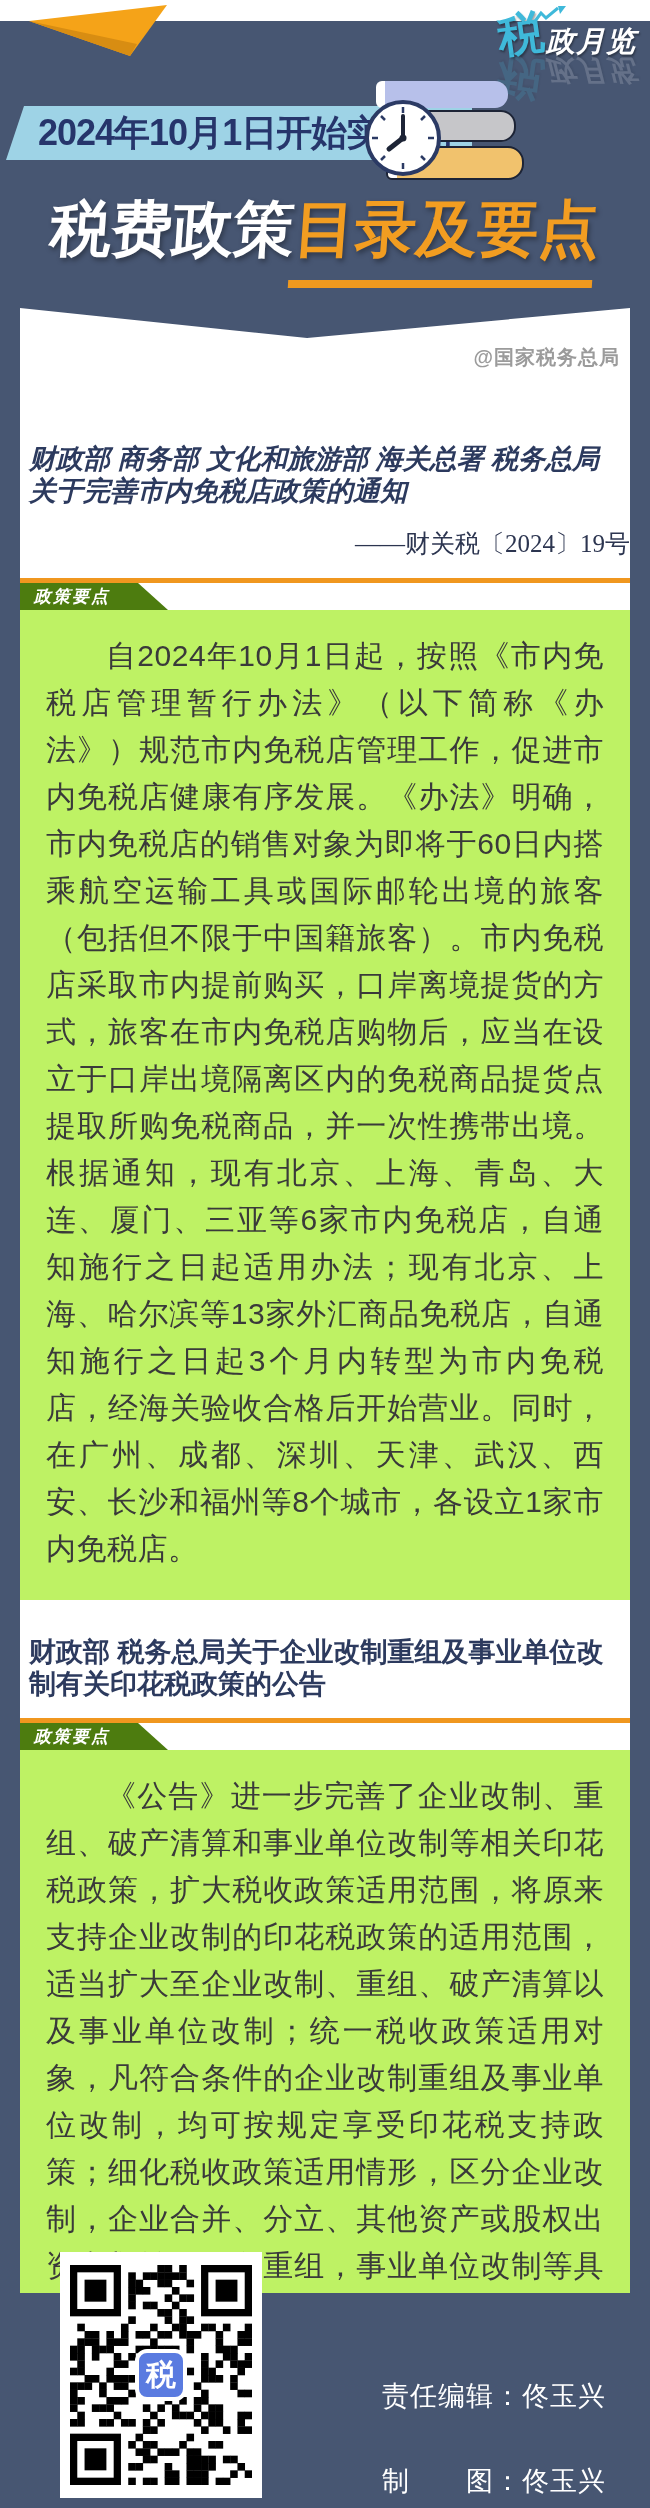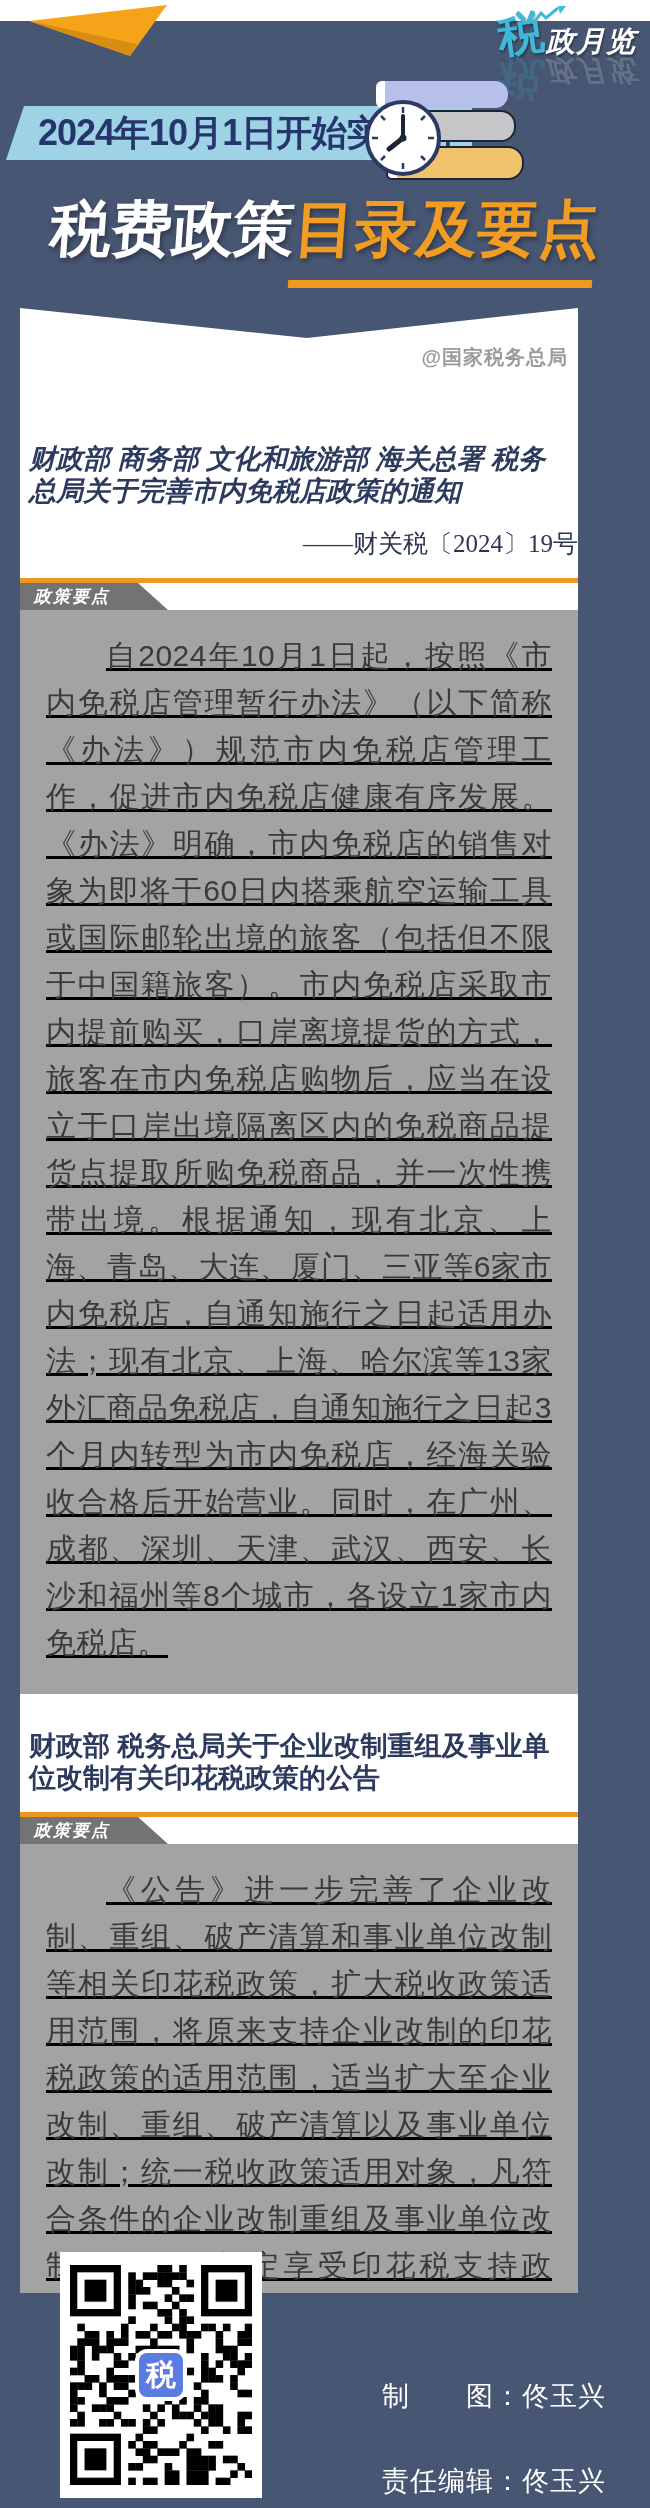--- a/index.html
+++ b/index.html
@@ -47,50 +47,50 @@
   .main-title{
     position:absolute;left:0;top:194px;width:650px;text-align:center;
     font-size:61px;font-weight:900;letter-spacing:0px;line-height:1.15;
     transform:skewX(-4deg);white-space:nowrap;
   }
   .mt-white{color:#ffffff;text-shadow:2px 3px 5px rgba(0,0,0,.35);}
   .mt-orange{color:#f29d21;text-shadow:2px 3px 5px rgba(0,0,0,.35);}
   .mt-underline{position:absolute;left:288px;top:280px;width:304px;height:8px;background:#f0991e;transform:skewX(-4deg);}
   
   .card{
-    position:absolute;left:20px;top:308px;width:558px;height:1985px;background:#ffffff;
+    position:absolute;left:20px;top:308px;width:610px;height:1985px;background:#ffffff;
     clip-path:polygon(0 0,287px 30px,100% 0,100% 100%,0 100%);
   }
   .watermark{
     padding-top:36px;padding-right:10px;text-align:right;
     font-size:20px;font-weight:bold;color:#9b9b9b;letter-spacing:1px;
   }
   .sec-title{
     margin:0;padding:0 9px;font-size:27px;line-height:32px;font-weight:bold;color:#2c3a5e;
     letter-spacing:0;
   }
   .sec-title.first{margin-top:72px;font-style:italic;}
   .sec-title.second{margin-top:36px;}
   .sec-source{
     margin-top:20px;text-align:right;
     font-family:"Liberation Serif","DejaVu Serif",serif;
     font-size:25px;color:#2c3550;
   }
   .points{margin-top:18px;}
   .points-rule{height:5px;background:#f0971f;}
   .points-tab{
-    width:148px;height:27px;background:#737373;
+    width:148px;height:27px;background:#4d7c0f;
     clip-path:polygon(0 0,118px 0,148px 100%,0 100%);
     display:flex;align-items:center;
   }
   .points-tab span{
     padding-left:14px;font-size:17px;font-weight:bold;font-style:italic;color:#ffffff;
     letter-spacing:2px;
   }
-  .gray-block{background:#a3a3a3;text-decoration:underline;}
+  .gray-block{background:#bef264;}
   .gray-block p{
     margin:0;padding:22px 26px 28px 26px;
     font-size:30px;line-height:47px;color:#3a3a3a;
     text-align:justify;text-indent:2em;letter-spacing:.5px;
   }
   
   .qr-box{
     position:absolute;left:60px;top:2252px;width:202px;height:246px;background:#ffffff;
   }
   .qr-box svg{position:absolute;left:10px;top:13px;}
@@ -439,17 +439,17 @@
         <rect x="138.32" y="7.333333333333333" width="36.4" height="36.666666666666664" fill="#fff"></rect>
         <rect x="145.6" y="14.666666666666666" width="21.84" height="22" fill="#000"></rect>
         <rect x="0" y="168.66666666666666" width="50.96" height="51.33333333333333" fill="#000"></rect>
         <rect x="7.28" y="176" width="36.4" height="36.666666666666664" fill="#fff"></rect>
         <rect x="14.56" y="183.33333333333331" width="21.84" height="22" fill="#000"></rect>
       </svg>
     <div class="qr-logo">税</div>
   </div>
 
   <div class="credits">
+    <div class="credit-line"><span>责任编辑：</span><span>佟玉兴</span></div>
     <div class="credit-line"><span>制　　图：</span><span>佟玉兴</span></div>
-    <div class="credit-line"><span>责任编辑：</span><span>佟玉兴</span></div>
   </div>
 
 </div>
 
 </body></html>

